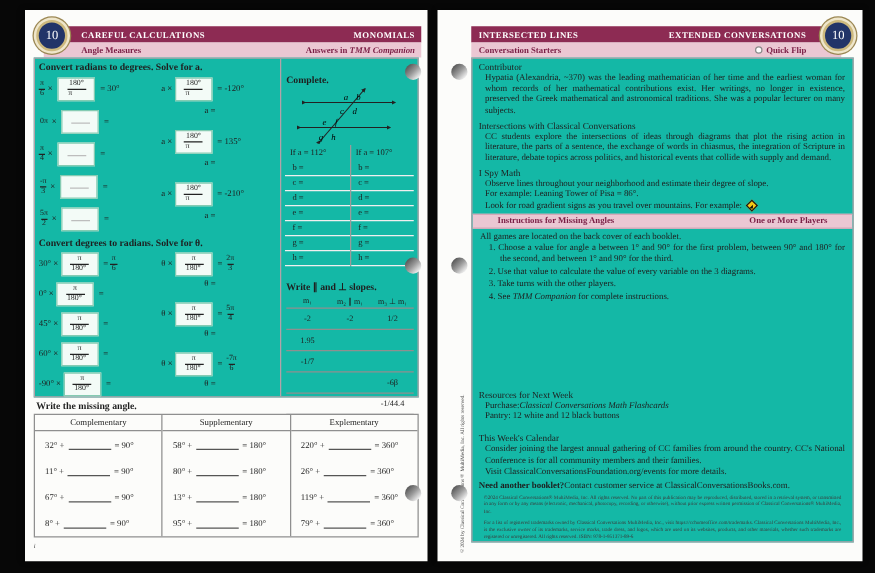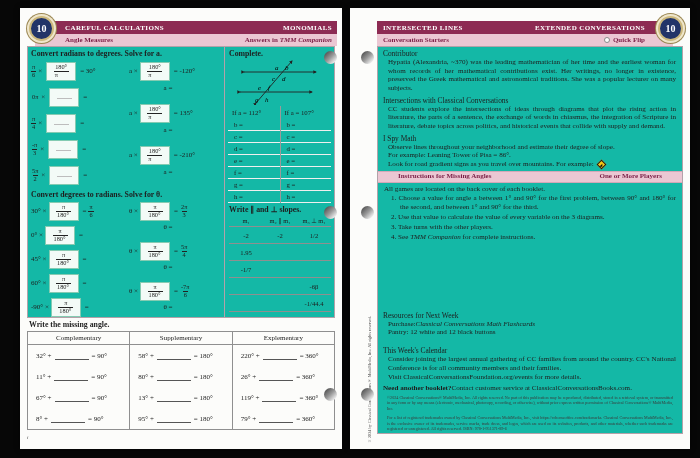--- a/index.html
+++ b/index.html
@@ -5,21 +5,21 @@
   *{box-sizing:border-box;margin:0;padding:0}
   body{width:700px;height:458px;background:#070707;position:relative;
        font-family:"Liberation Serif",serif;color:#1e1e1e;overflow:hidden}
   .page{position:absolute;top:8px;height:441px;background:#fcfcfa;box-shadow:0 0 5px rgba(0,0,0,.65)}
   #lpage{left:20px;width:322px}
   #rpage{left:350px;width:340px}
   .hole{position:absolute;width:13px;height:13px;border-radius:50%;z-index:6;
         background:linear-gradient(135deg,#4e4e4e 10%,#9a9a9a 50%,#f1f1f1 85%)}
   .badge{position:absolute;width:25px;height:25px;border-radius:50%;background:#223468;
          border:2px solid #cdb97e;box-shadow:0 0 0 2px #efe6cb,0 0 0 3px #9b8753;
-         color:#fff;font-size:10px;font-weight:bold;display:flex;align-items:center;
+         color:#fff;font-size:10px;font-weight:normal;display:flex;align-items:center;
          justify-content:center;z-index:7}
   .bar{position:absolute;height:13px;background:#8D2B53;color:#fff;display:flex;
        justify-content:space-between;align-items:center;font-size:7px;font-weight:bold;letter-spacing:.4px}
   .pinkbar{position:absolute;height:12px;background:#EBC7D3;color:#7B1E45;display:flex;
        justify-content:space-between;align-items:center;font-size:7px;font-weight:bold}
   .cbox{position:absolute;border:1px solid #b3a2a9;background:#14b8a6}
   
   #l-cbox{left:7px;top:38px;width:308px;height:272px}
   #l-left{position:absolute;left:0;top:0;width:196px;height:100%}
   #l-mid{position:absolute;left:196px;top:0;right:0;height:100%;border-left:1px solid #b3a2a9}
@@ -36,21 +36,21 @@
   .op{margin:0 2px}
   .abox{display:inline-flex;align-items:center;justify-content:center;width:30px;height:19px;
         border:1px solid #84CBB2;background:#F3FBF7;margin:0 2px}
   .bf .fd{min-width:15px;min-height:3px}
   .bf .fn:empty{min-height:3px}
   .bf .fn:empty + .fd{border-color:#bdbdbd}
   .res{margin-left:2px}
   .eqline{height:26px;display:flex;align-items:center;font-size:7px}
   .eqline2{height:24px;display:flex;align-items:center;font-size:7px}
   .solve{height:16px;width:78px;text-align:center;font-size:7px}
-  .ch{font-weight:bold;font-size:7.8px;margin:2px 0 1px 4px}
+  .ch{font-weight:bold;font-size:7.8px;margin:12px 0 1px 4px}
   .cdiag{display:block;margin:0 auto}
   .iftab{display:flex;margin:1px 3px 0 3px;font-size:6.8px}
   .ifcol{width:50%}
   .ifcol + .ifcol{border-left:1px solid #9a9a9a}
   .ifrow{height:12px;line-height:12px;padding-left:6px;border-bottom:1px solid #efefef}
   .ifgiven{height:13px;line-height:13px;padding-left:4px}
   .slopes{margin:1px 0 0 4px;font-size:6.6px;width:102px}
   .srow{display:flex;border-bottom:1px solid #8f8f8f;height:17px;align-items:center}
   .shead{height:12px;font-size:6.4px}
   .scell{flex:1;text-align:center}

